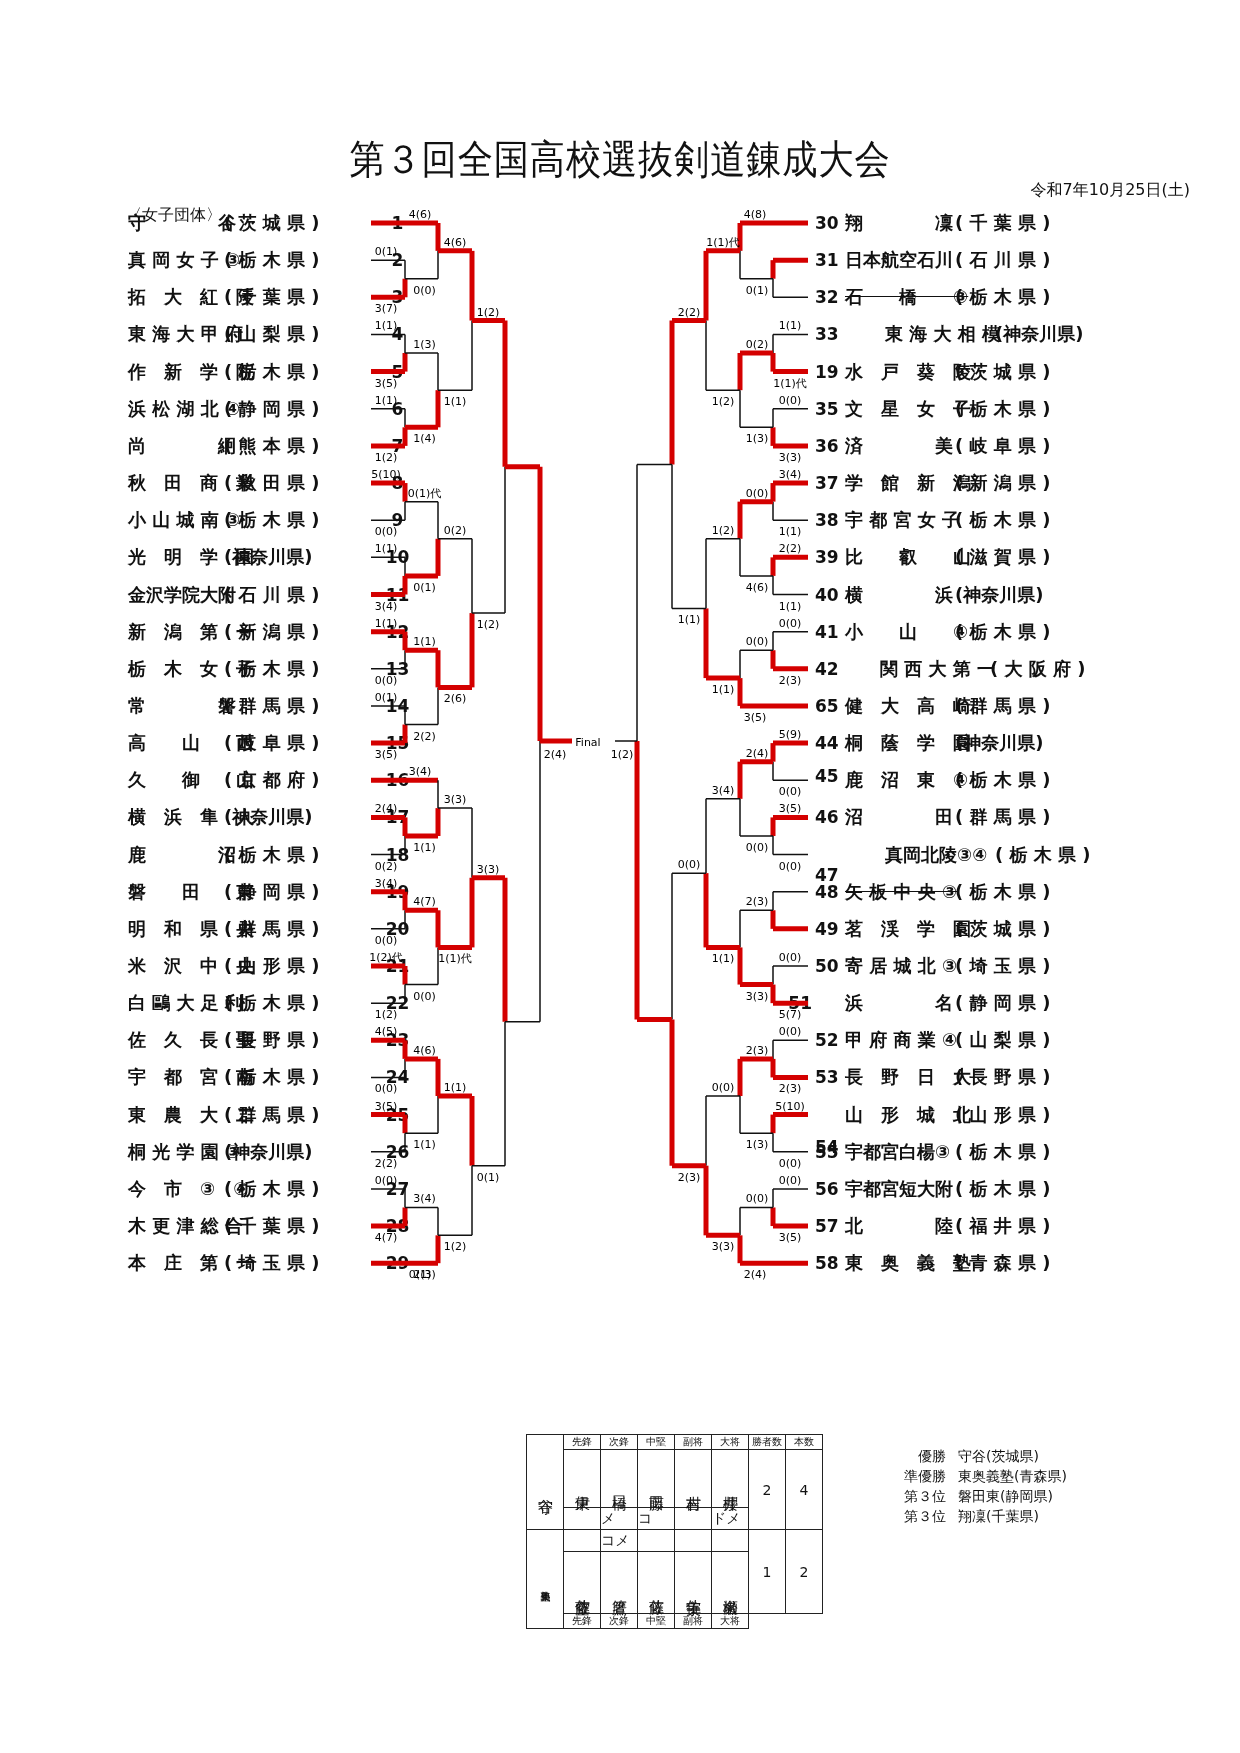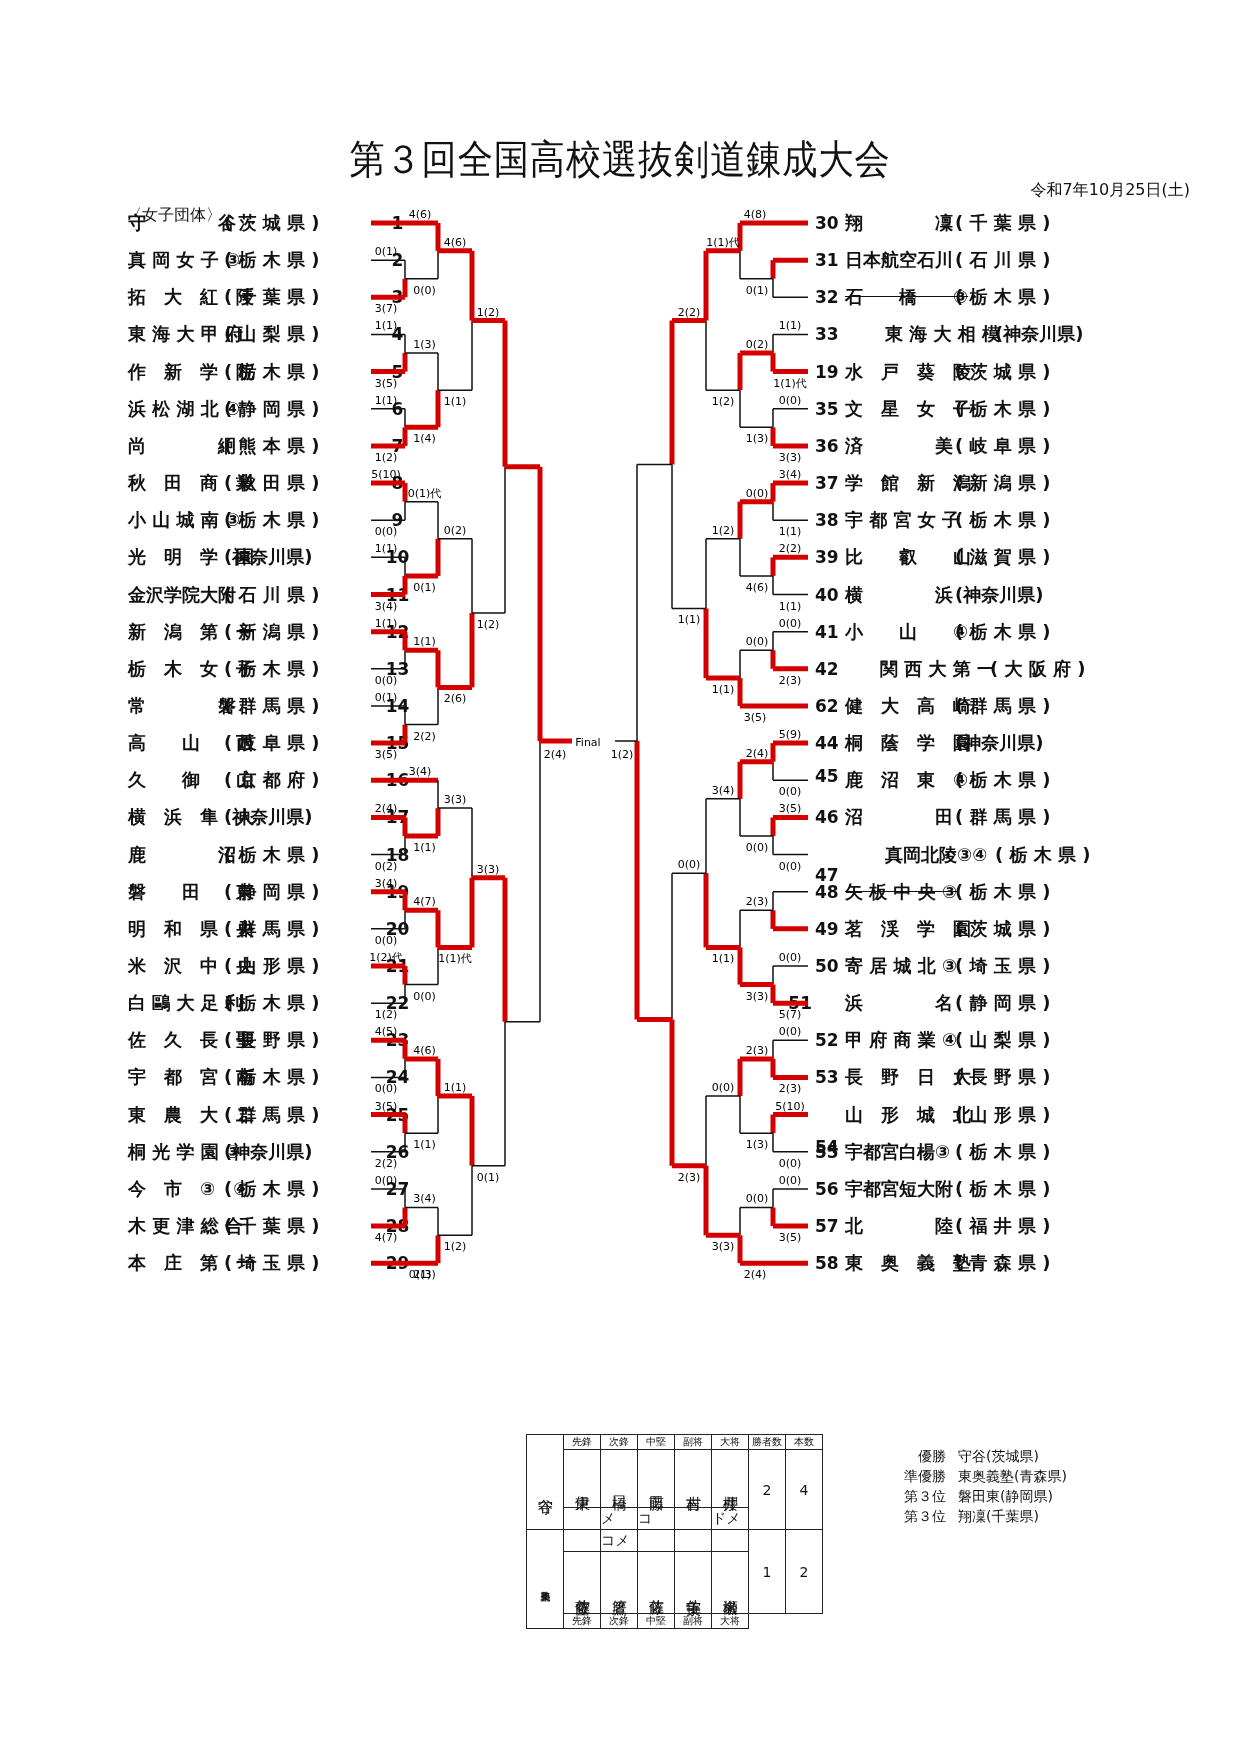--- a/index.html
+++ b/index.html
@@ -112,21 +112,21 @@
     <div class="seed right" style="top: 508.2px; left: 815px;">38</div>
     <div class="team right" style="top: 545.35px; left: 845px;"><span class="tname" style="display: inline-block; width: 110px;">比　　叡　　山</span><span>( 滋 賀 県 )</span></div>
     <div class="seed right" style="top: 545.35px; left: 815px;">39</div>
     <div class="team right" style="top: 582.5px; left: 845px;"><span class="tname" style="display: inline-block; width: 110px;">横　　　　浜</span><span>(神奈川県)</span></div>
     <div class="seed right" style="top: 582.5px; left: 815px;">40</div>
     <div class="team right" style="top: 619.65px; left: 845px;"><span class="tname" style="display: inline-block; width: 110px;">小　　山　　④</span><span>( 栃 木 県 )</span></div>
     <div class="seed right" style="top: 619.65px; left: 815px;">41</div>
     <div class="team right" style="top: 656.8px; left: 880px;"><span class="tname" style="display: inline-block; width: 110px;">関 西 大 第 一</span><span>( 大 阪 府 )</span></div>
     <div class="seed right" style="top: 656.8px; left: 815px;">42</div>
     <div class="team right" style="top: 693.95px; left: 845px;"><span class="tname" style="display: inline-block; width: 110px;">健　大　高　崎</span><span>( 群 馬 県 )</span></div>
-    <div class="seed right" style="top: 693.95px; left: 815px;">62</div>
+    <div class="seed right" style="top: 693.95px; left: 815px;">65</div>
     <div class="team right" style="top: 731.1px; left: 845px;"><span class="tname" style="display: inline-block; width: 110px;">桐　蔭　学　園</span><span>(神奈川県)</span></div>
     <div class="seed right" style="top: 731.1px; left: 815px;">44</div>
     <div class="team right" style="top: 768.25px; left: 845px;"><span class="tname" style="display: inline-block; width: 110px;">鹿　沼　東　④</span><span>( 栃 木 県 )</span></div>
     <div class="seed right" style="top: 764px; left: 815px;">45</div>
     <div class="team right" style="top: 805.4px; left: 845px;"><span class="tname" style="display: inline-block; width: 110px;">沼　　　　田</span><span>( 群 馬 県 )</span></div>
     <div class="seed right" style="top: 805.4px; left: 815px;">46</div>
     <div class="team right" style="top: 842.55px; left: 845px;"><span class="tname" style="display: inline-block; width: 110px; margin-left: 40px;">真岡北陵③④</span><span>( 栃 木 県 )</span></div>
     <div class="seed right" style="top: 863px; left: 815px;">47</div>
     <div class="team right" style="top: 879.7px; left: 845px;"><span class="tname struck" style="display: inline-block; width: 110px;">矢 板 中 央 ③</span><span>( 栃 木 県 )</span></div>
     <div class="seed right" style="top: 879.7px; left: 815px;">48</div>

